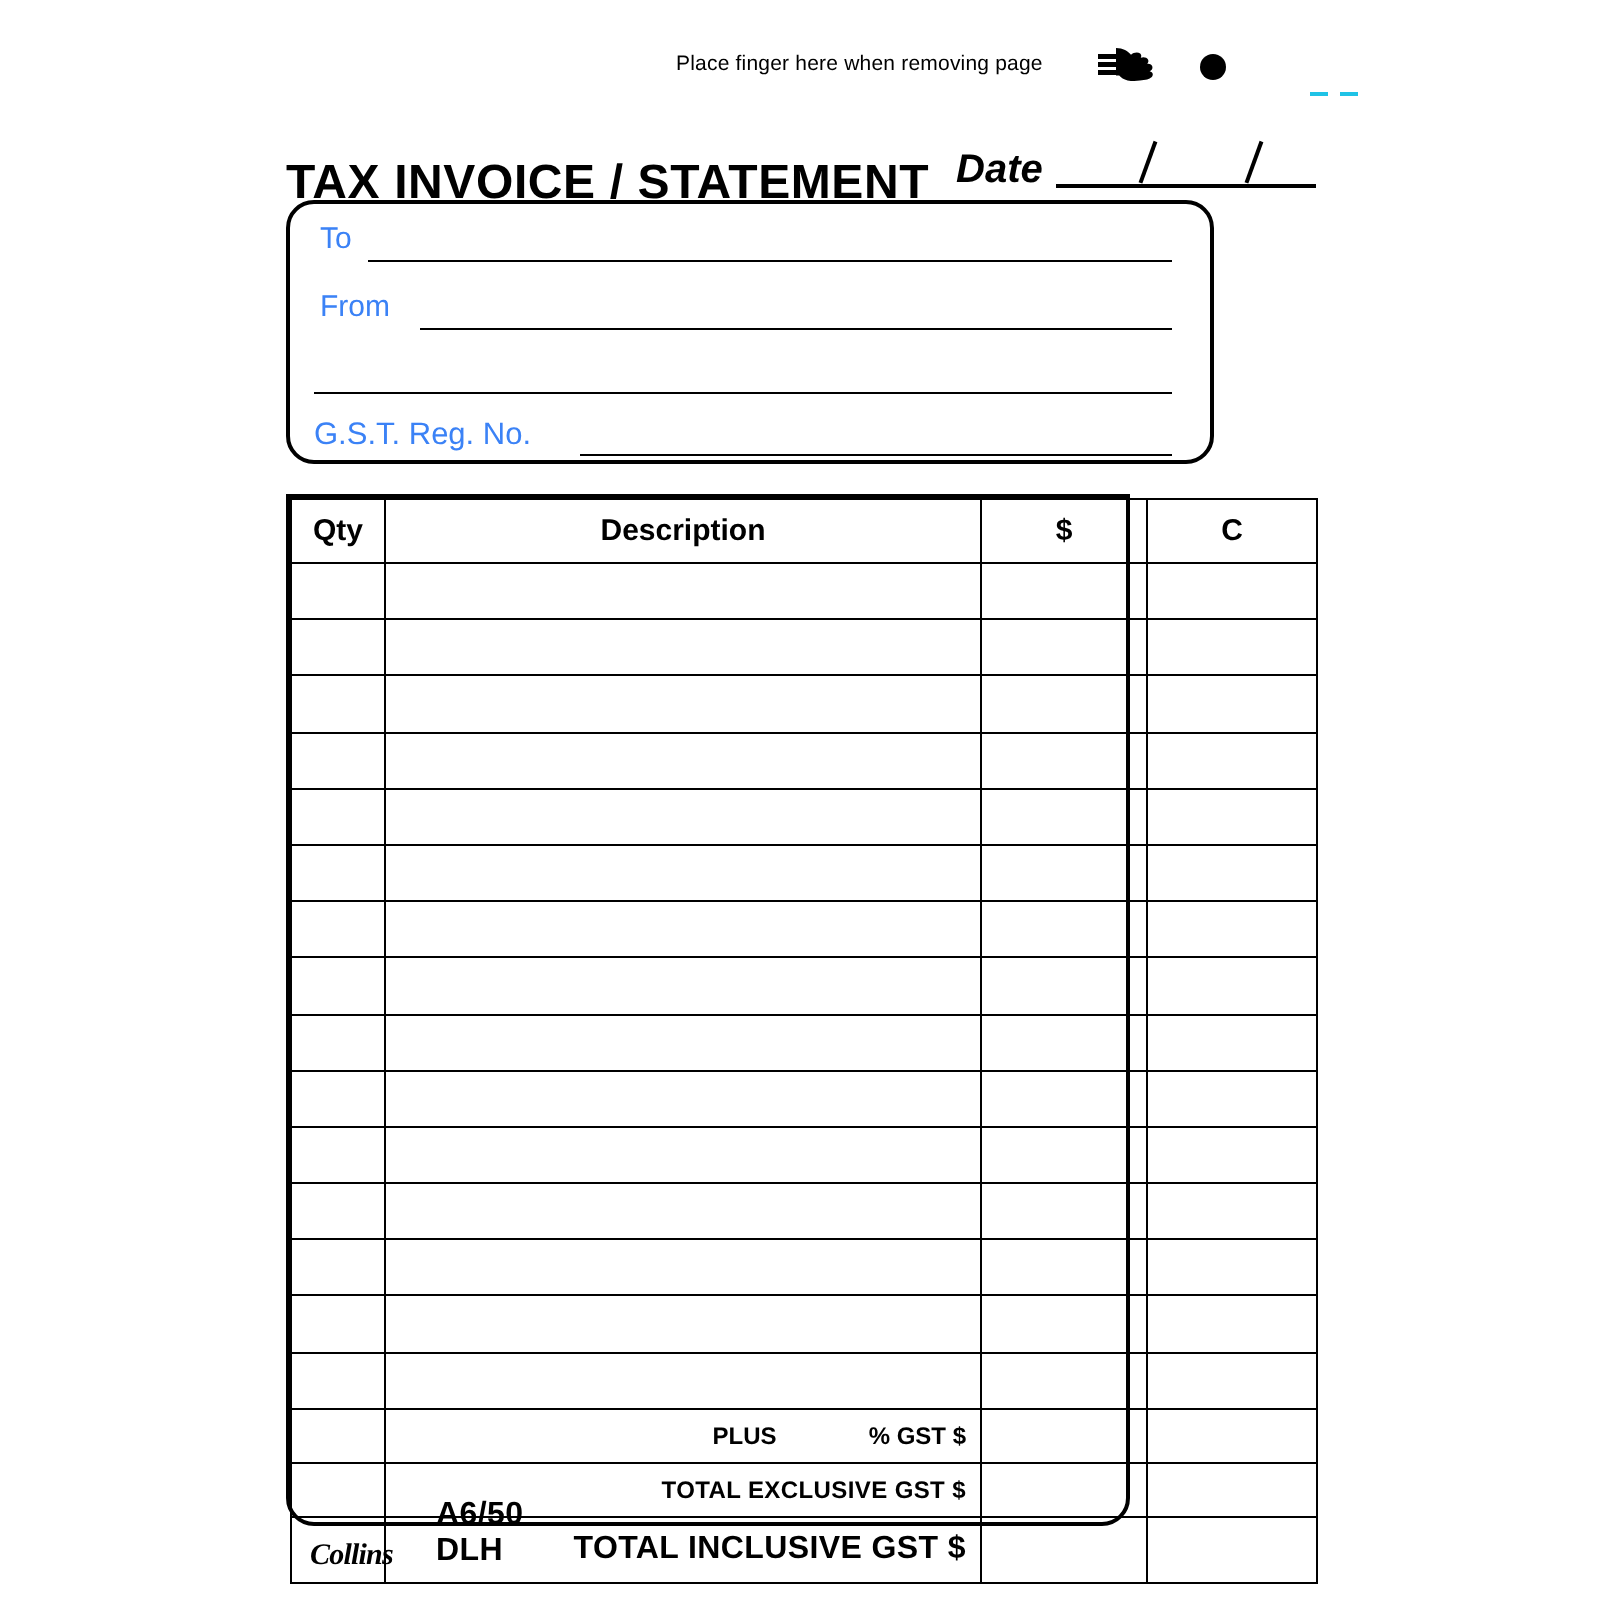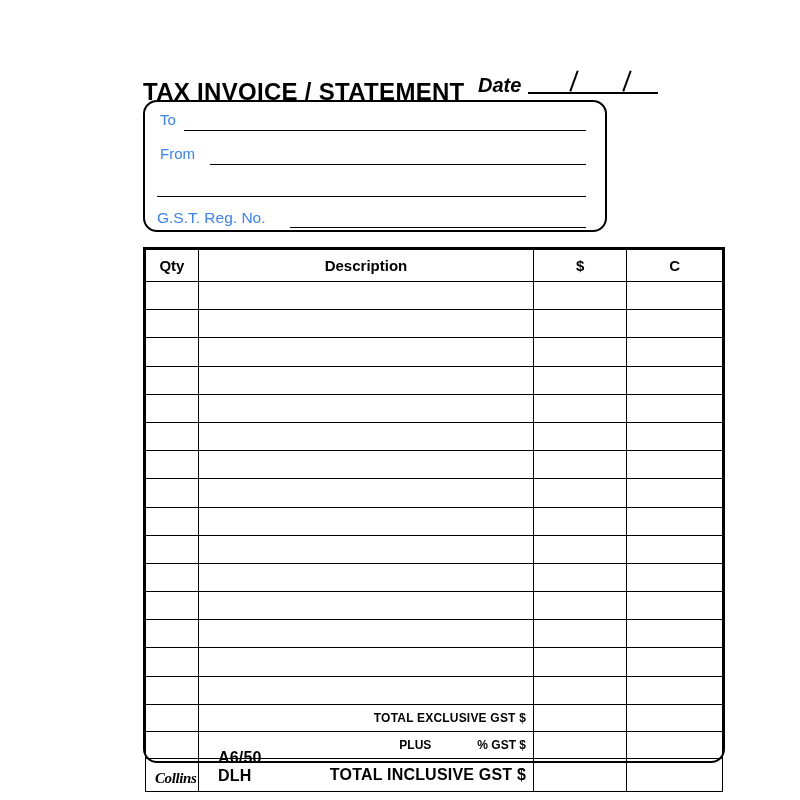--- a/index.html
+++ b/index.html
@@ -141,21 +141,21 @@
   .addr-rule.r1 { left: 184px; top: 130px; width: 402px; }
   .addr-rule.r2 { left: 210px; top: 164px; width: 376px; }
   .addr-rule.r3 { left: 157px; top: 196px; width: 429px; }
   .addr-rule.r4 { left: 290px; top: 227px; width: 296px; }
 
   
   .table-wrap {
     position: absolute;
     left: 143px;
     top: 247px;
-    width: 582px;
+    width: 422px;
     height: 516px;
     border: 2px solid #000;
     border-radius: 0 0 14px 14px;
     box-sizing: border-box;
     background: #fff;
   }
   table.invoice {
     width: 100%;
     height: 100%;
     border-collapse: collapse;
@@ -225,20 +225,41 @@
     letter-spacing: 0.2px;
   }
   .totals-row td { height: 26px; }
   .totals-row.last td { height: 32px; }
 </style>
 </head>
 <body>
 
 <div id="page">
 
+  <div class="top-strip">
+    <div class="finger-note">Place finger here when removing page</div>
+
+    <div class="finger-icon">
+      <svg viewBox="0 0 40 28" width="40" height="28" aria-hidden="true">
+        <g fill="#000">
+          <path d="M4 9 h9 v2.5 h-9 z"></path>
+          <path d="M4 13 h9 v2.5 h-9 z"></path>
+          <path d="M4 17 h9 v2.5 h-9 z"></path>
+          <path d="M13 6 c3.5 0 6 1.6 7.5 3.4 c1.2 -1.2 3.4 -1.6 4.6 -0.6 c0.6 0.5 0.7 1.4 0.3 2.1 c1.3 -0.6 3 -0.2 3.6 0.9 c0.4 0.8 0.2 1.6 -0.4 2.1 c1.2 -0.2 2.4 0.5 2.6 1.5 c0.2 1 -0.4 1.9 -1.4 2.2 c1 0.2 1.7 0.9 1.6 1.8 c-0.1 1.2 -1.5 2.1 -3.6 2.5 c-3.1 0.6 -6.3 0.8 -9 0.3 c-1.9 -0.4 -3.3 -1.3 -4.2 -2.4 h-1.6 z"></path>
+        </g>
+      </svg>
+    </div>
+
+    <div class="dot-icon"></div>
+
+    <div class="cyan-dashes">
+      <span class="d1"></span>
+        <span class="d2"></span>
+    </div>
+  </div>
 
   <div class="title">TAX INVOICE / STATEMENT</div>
   <div class="date-label">Date</div>
   <div class="date-rule"></div>
   <div class="date-slash s1"></div>
   <div class="date-slash s2"></div>
 
   <div class="addr-box"></div>
   <div class="addr-label to">To</div>
   <div class="addr-rule r1"></div>
@@ -346,29 +367,29 @@
           <tr class="line-row">
             <td class="no-left"></td>
             <td></td>
             <td></td>
             <td class="no-right"></td>
           </tr>
         </tbody>
       <tbody>
         <tr class="totals-row">
           <td class="no-left"></td>
-          <td class="total-label">TOTAL EXCLUSIVE GST $</td>
+          <td class="plus-cell">
+            <span class="plus-word">PLUS</span><span>% GST $</span>
+          </td>
           <td></td>
           <td class="no-right"></td>
         </tr>
         <tr class="totals-row">
           <td class="no-left"></td>
-          <td class="plus-cell">
-            <span class="plus-word">PLUS</span><span>% GST $</span>
-          </td>
+          <td class="total-label">TOTAL EXCLUSIVE GST $</td>
           <td></td>
           <td class="no-right"></td>
         </tr>
         <tr class="totals-row last">
           <td class="no-left no-bottom brand-cell">
             <span class="brand">Collins</span>
             <span class="code">A6/50 DLH</span>
           </td>
           <td class="total-label big no-bottom">TOTAL INCLUSIVE GST $</td>
           <td class="no-bottom"></td>

